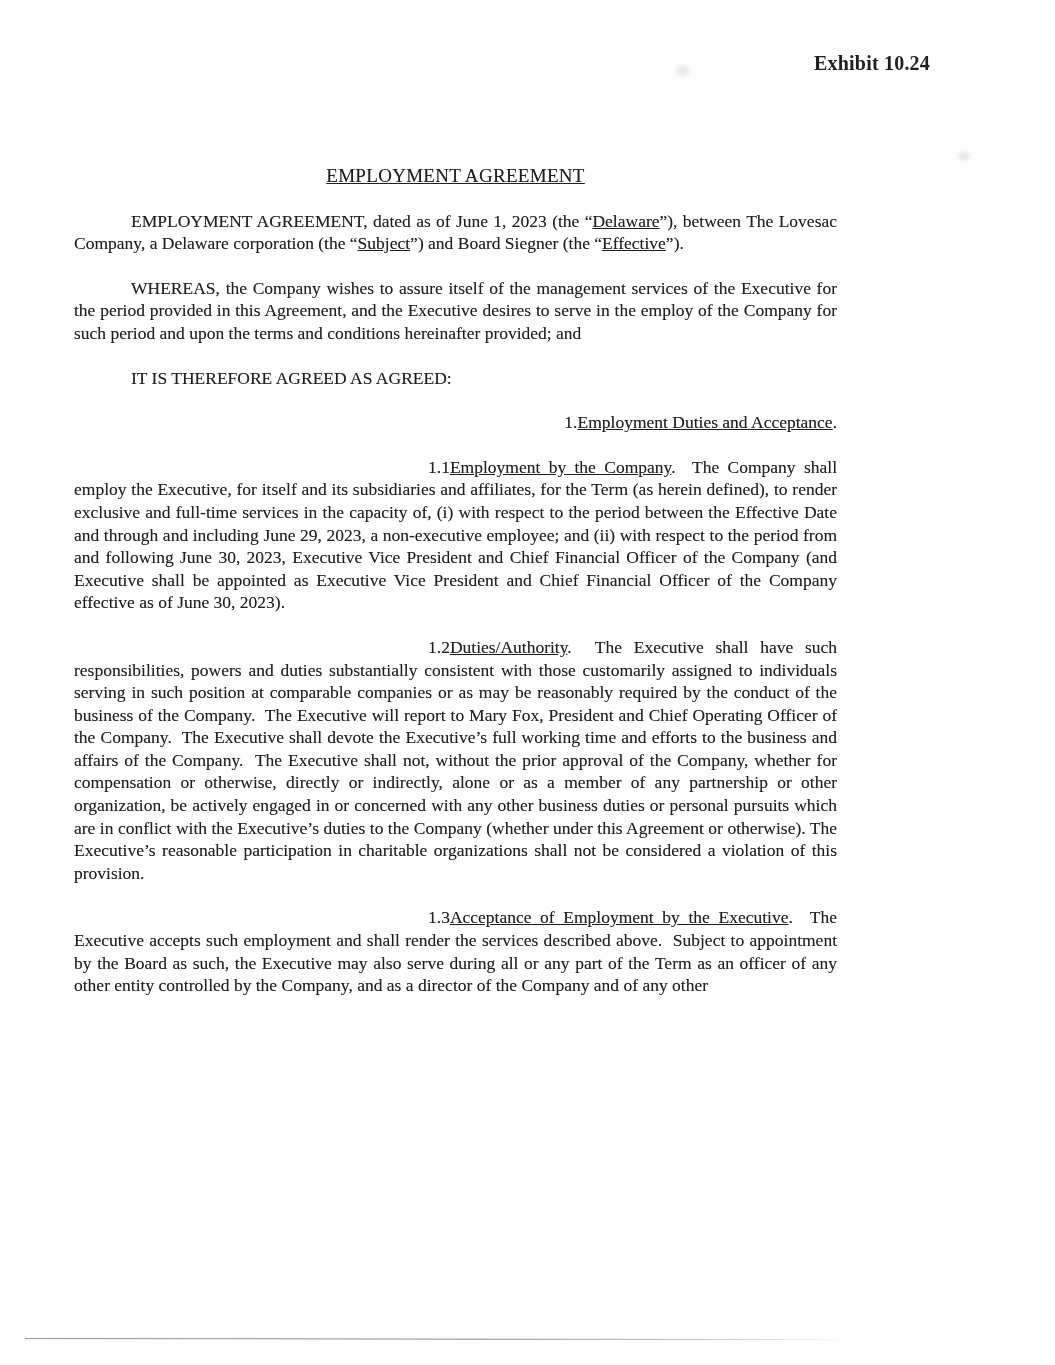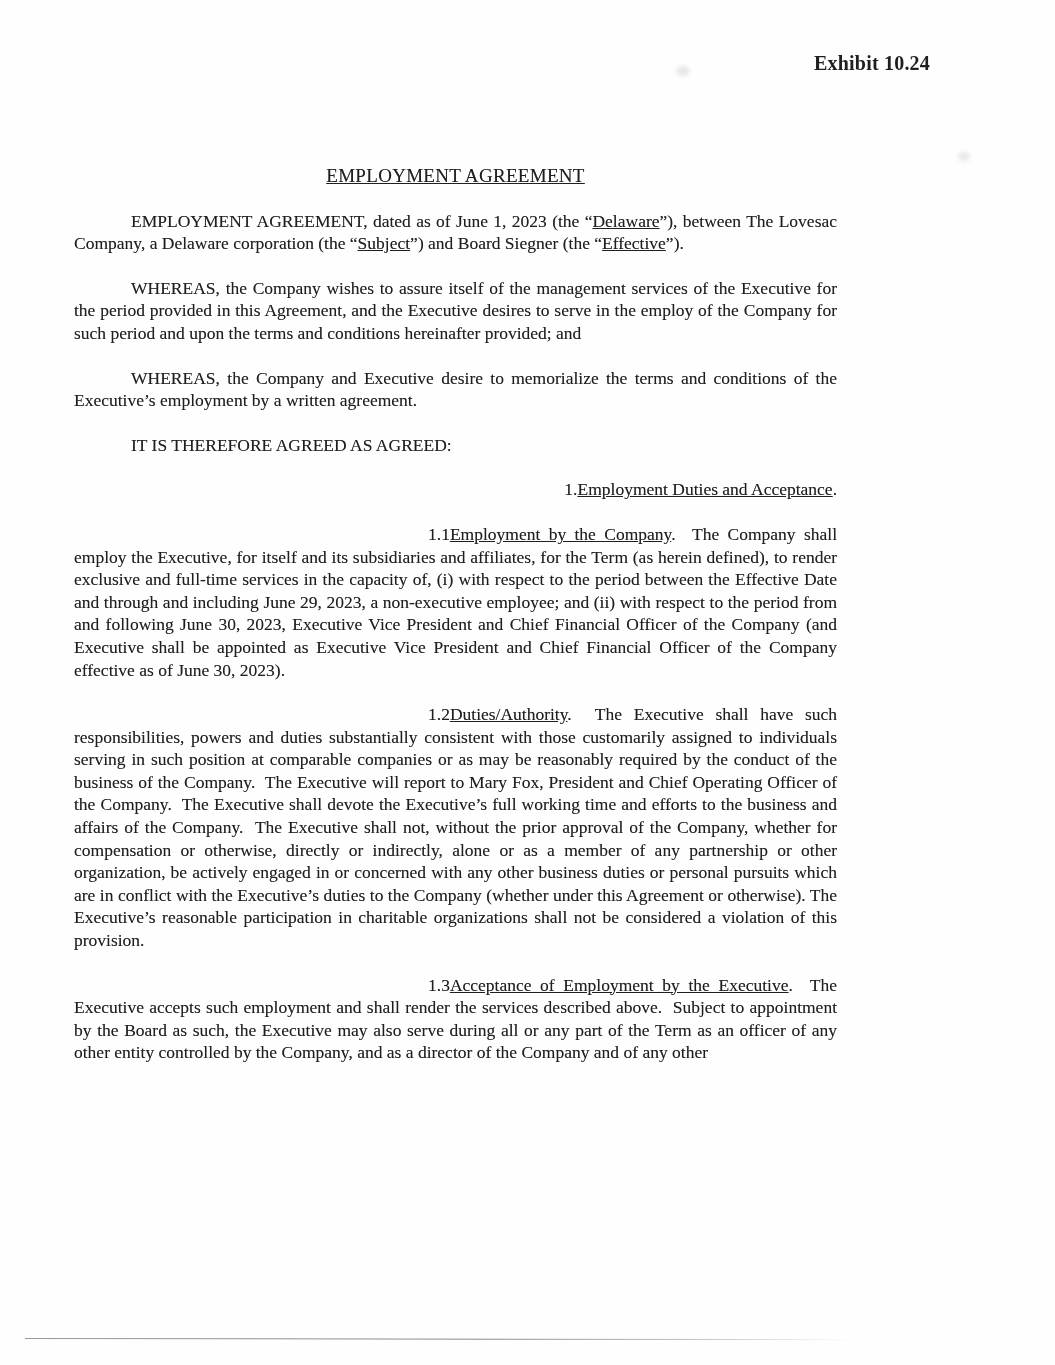--- a/index.html
+++ b/index.html
@@ -87,21 +87,20 @@
 
   <div class="content">
 
     <h1 class="title">EMPLOYMENT AGREEMENT</h1>
 
     <p class="para indent1"><span>EMPLOYMENT AGREEMENT, dated as of June 1, 2023 (the “</span><span class="u">Delaware</span><span>”), between The Lovesac Company, a Delaware corporation (the “</span><span class="u">Subject</span><span>”) and Board Siegner (the “</span><span class="u">Effective</span><span>”).</span></p>
 
 
     <p class="para indent1">WHEREAS, the Company wishes to assure itself of the management services of the Executive for the period provided in this Agreement, and the Executive desires to serve in the employ of the Company for such period and upon the terms and conditions hereinafter provided; and</p>
 
-    <p class="para indent1">WHEREAS, the Company and Executive desire to memorialize the terms and conditions of the Executive’s employment by a written agreement.</p>
 
     <p class="para indent1">IT IS THEREFORE AGREED AS AGREED:</p>
 
     <p class="para sec-heading"><span class="num1">1.</span><span class="u">Employment Duties and Acceptance</span><span>.</span></p>
 
     <p class="para sub-para"><span class="num2">1.1</span><span class="u">Employment by the Company</span><span>.&nbsp; The Company shall employ the Executive, for itself and its subsidiaries and affiliates, for the Term (as herein defined), to render exclusive and full-time services in the capacity of, (i) with respect to the period between the Effective Date and through and including June 29, 2023, a non-executive employee; and (ii) with respect to the period from and following June 30, 2023, Executive Vice President and Chief Financial Officer of the Company (and Executive shall be appointed as Executive Vice President and Chief Financial Officer of the Company effective as of June 30, 2023).</span></p>
 
     <p class="para sub-para"><span class="num2">1.2</span><span class="u">Duties/Authority</span><span>.&nbsp; The Executive shall have such responsibilities, powers and duties substantially consistent with those customarily assigned to individuals serving in such position at comparable companies or as may be reasonably required by the conduct of the business of the Company.&nbsp; The Executive will report to Mary Fox, President and Chief Operating Officer of the Company.&nbsp; The Executive shall devote the Executive’s full working time and efforts to the business and affairs of the Company.&nbsp; The Executive shall not, without the prior approval of the Company, whether for compensation or otherwise, directly or indirectly, alone or as a member of any partnership or other organization, be actively engaged in or concerned with any other business duties or personal pursuits which are in conflict with the Executive’s duties to the Company (whether under this Agreement or otherwise). The Executive’s reasonable participation in charitable organizations shall not be considered a violation of this provision.</span></p>
 
     <p class="para sub-para"><span class="num2">1.3</span><span class="u">Acceptance of Employment by the Executive</span><span>.&nbsp; The Executive accepts such employment and shall render the services described above.&nbsp; Subject to appointment by the Board as such, the Executive may also serve during all or any part of the Term as an officer of any other entity controlled by the Company, and as a director of the Company and of any other</span></p>

